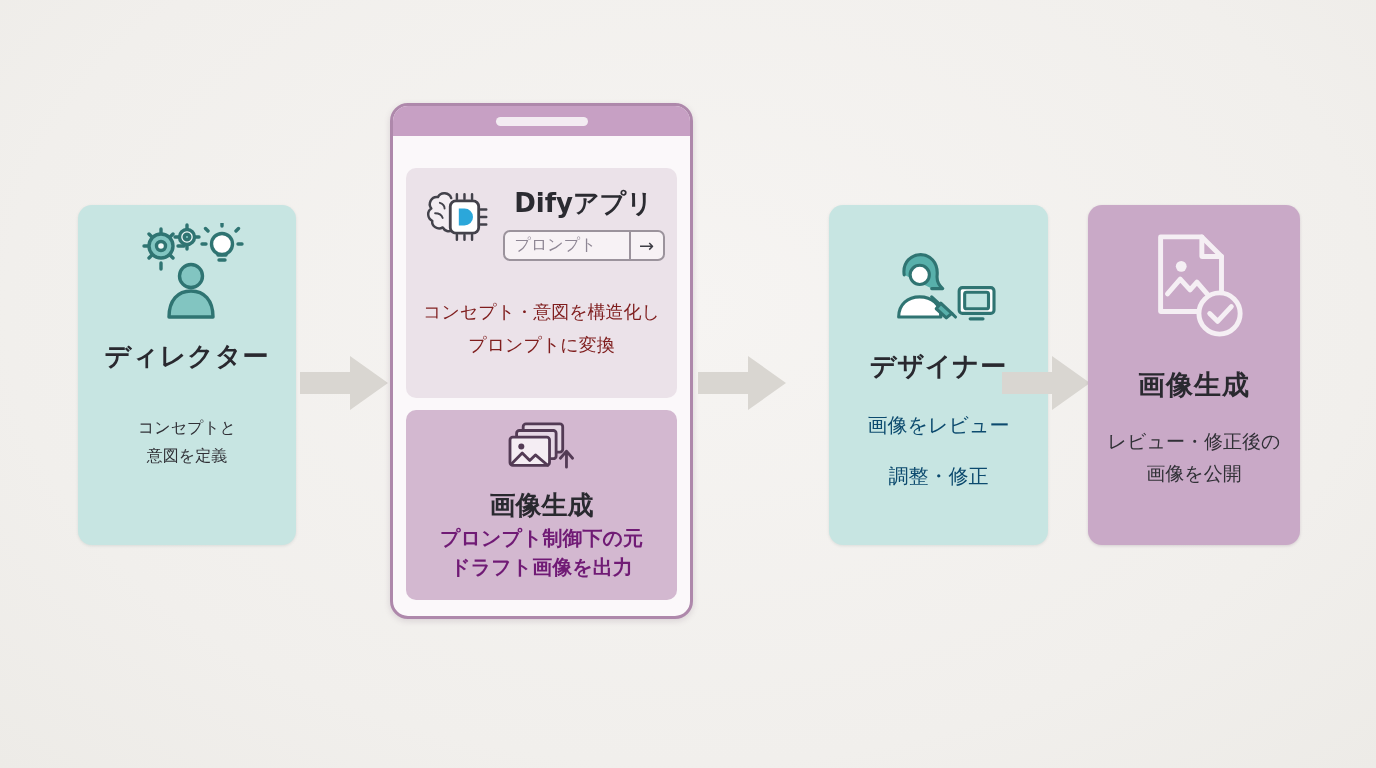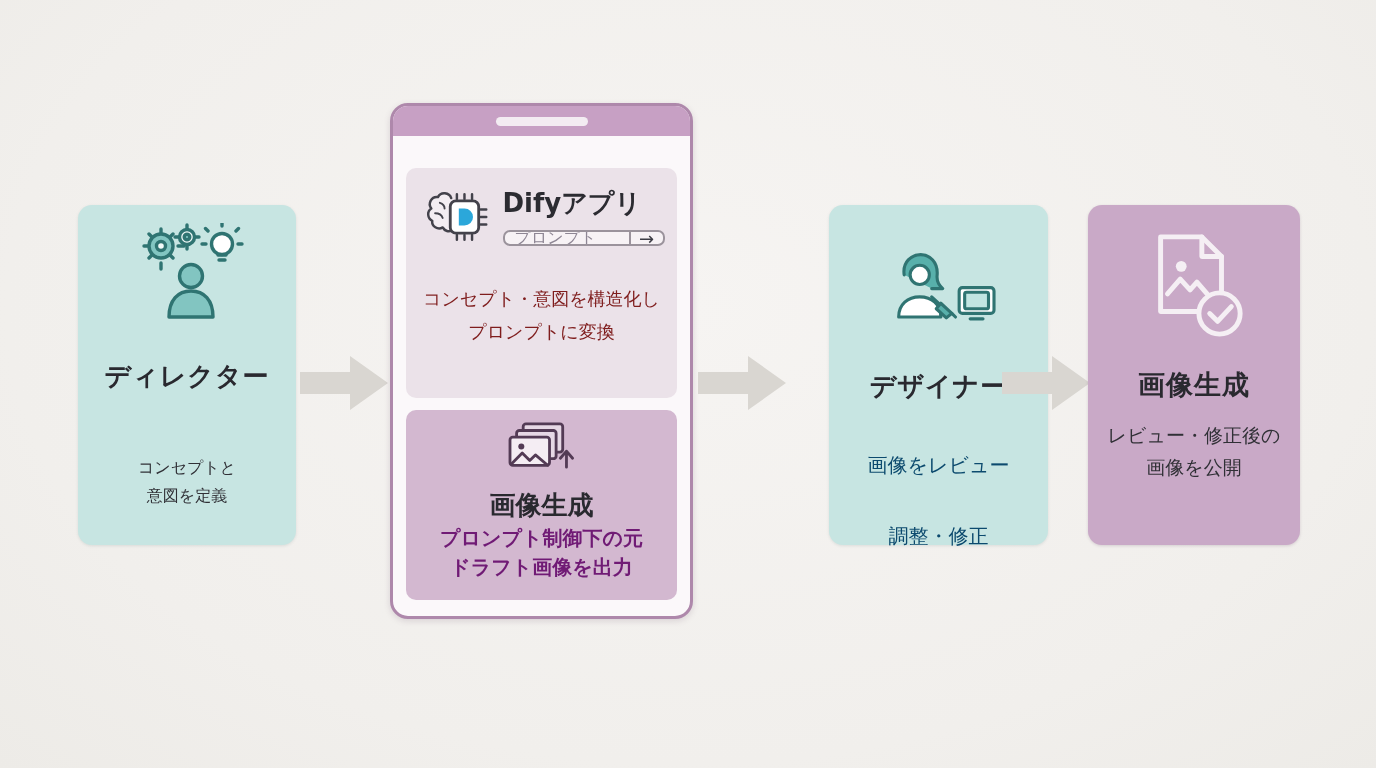--- a/index.html
+++ b/index.html
@@ -15,41 +15,41 @@
   }
 
   .card {
     position: absolute;
     border-radius: 14px;
     display: flex;
     flex-direction: column;
     align-items: center;
     text-align: center;
   }
-  .card--teal { background: #c7e5e2; box-shadow: 0 1px 3px rgba(80,110,108,.15); gap: 20px; }
+  .card--teal { background: #c7e5e2; box-shadow: 0 1px 3px rgba(80,110,108,.15); }
   .card--director { left: 78px;  top: 205px; width: 218px; height: 340px; }
   .card--designer { left: 829px; top: 205px; width: 219px; height: 340px; }
   .card--output   { left: 1088px; top: 205px; width: 212px; height: 340px; background: #c9a9c7; box-shadow: 0 1px 3px rgba(100,70,98,.2); }
 
   .card-title { font-size: 26px; font-weight: 700; letter-spacing: 1px; color: #29292f; }
   .card-desc  { font-size: 16px; line-height: 1.75; white-space: pre-line; color: #303036; }
 
   .card--director .card-icon  { margin-top: 18px; }
   .card--director .card-title { margin-top: 12px; }
   .card--director .card-desc  { margin-top: 40px; }
 
   .card--designer .card-icon  { margin-top: 46px; }
   .card--designer .card-title { margin-top: 6px; }
   .designer-line { font-size: 20px; color: #0c4a6e; text-align: center; }
   .designer-line--1 { margin-top: 28px; }
   .designer-line--2 { margin-top: 24px; }
 
   .card--output .card-icon  { margin-top: 26px; }
   .card--output .card-title { margin-top: 22px; font-size: 27px; }
-  .card--output .card-desc  { margin-top: 16px; font-size: 19px; line-height: 1.7; }
+  .card--output .card-desc  { margin-top: 22px; font-size: 19px; line-height: 1.7; }
 
   
   .phone {
     position: absolute;
     left: 390px; top: 103px;
     width: 303px; height: 516px;
     background: #fbf8fa;
     border: 3px solid #ae88ab;
     border-radius: 18px;
     overflow: hidden;
@@ -65,26 +65,26 @@
   .subcard {
     margin: 0 13px;
     border-radius: 10px;
     display: flex; flex-direction: column; align-items: center;
     text-align: center;
   }
   .subcard--app { margin-top: 32px; height: 230px; background: #ebe2e9; padding-top: 18px; }
   .subcard--gen { margin-top: 12px; height: 190px; background: #d3b8d0; padding-top: 12px; }
 
   .dify-row { display: flex; align-items: flex-start; gap: 12px; }
-  .dify-right { display: flex; flex-direction: column; align-items: flex-start; gap: 9px; }
+  .dify-right { display: flex; flex-direction: column; align-items: center; gap: 9px; }
   .dify-title { font-size: 26px; font-weight: 700; color: #2b2b31; }
 
   .prompt-box {
     display: flex; align-items: stretch;
-    width: 162px; height: 16px;
+    width: 162px; height: 31px;
     border: 2px solid #9b939c;
     border-radius: 7px;
     background: #f7f2f5;
     overflow: hidden;
   }
   .prompt-text {
     flex: 1; display: flex; align-items: center;
     padding-left: 10px;
     font-size: 16px; color: #8e8694; text-align: left;
   }

